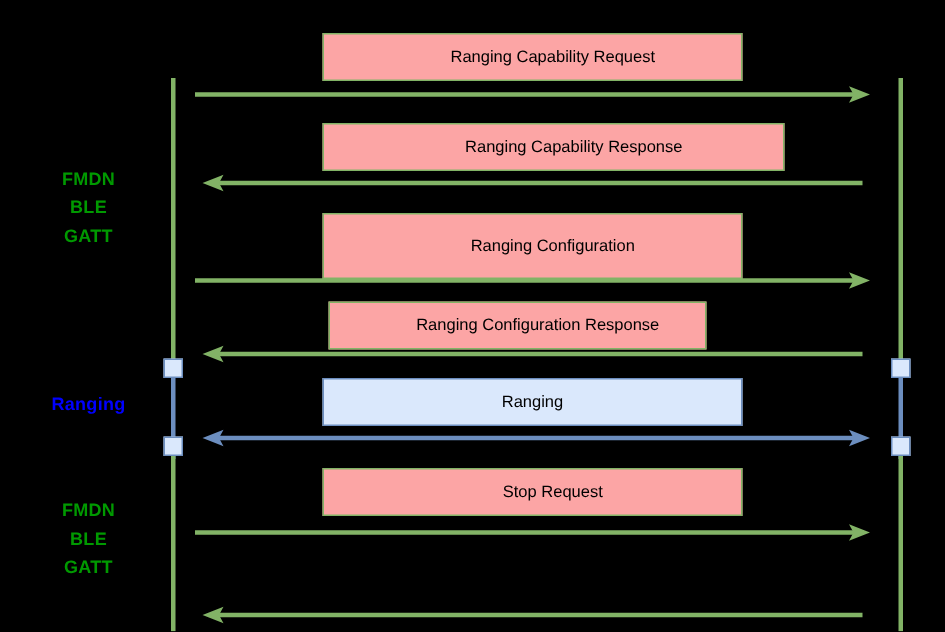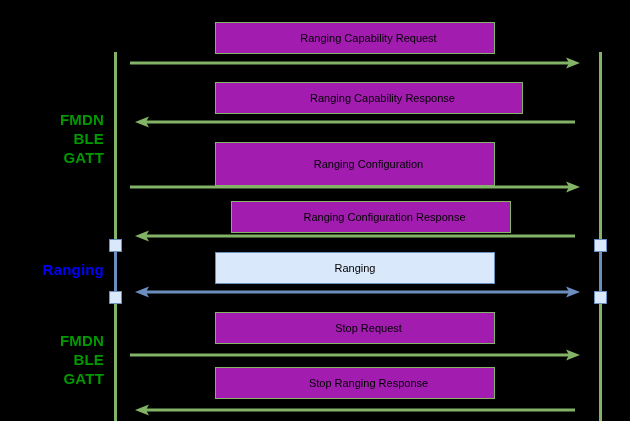--- a/index.html
+++ b/index.html
@@ -31,41 +31,41 @@
     position: absolute;
     width: 13px;
     height: 13px;
     background: #dae8fc;
     border: 1px solid #6c8ebf;
     box-sizing: border-box;
   }
   
   .phase-label {
     position: absolute;
-    text-align: right;
-    font-size: 15px;
+    text-align: center;
+    font-size: 12px;
     font-weight: bold;
     line-height: 19px;
     letter-spacing: 0.2px;
   }
   .phase-label.green { color: #009900; }
   .phase-label.blue  { color: #0000ff; }
   
   .msg-box {
     position: absolute;
     box-sizing: border-box;
     display: flex;
     align-items: center;
     justify-content: center;
     font-size: 11px;
     color: #000000;
     text-align: center;
   }
   .msg-box.green {
-    background: #a21caf;
+    background: #fca5a5;
     border: 1px solid #82b366;
     padding-left: 27px;
   }
   .msg-box.blue {
     background: #dae8fc;
     border: 1px solid #6c8ebf;
   }
   
   .arrow {
     position: absolute;
@@ -130,21 +130,21 @@
   <div class="msg-box green" style="left:215px; top:142px; width:280px; height:44px;">
     <span>Ranging Configuration</span>
   </div>
   <div class="arrow" style="left:130px; top:180px; width:450px;">
     <svg width="450" height="14" viewBox="0 0 450 14">
       <line x1="0" y1="7" x2="442" y2="7" stroke="#82b366" stroke-width="3"></line>
       <polygon points="450,7 436,1.5 439,7 436,12.5" fill="#82b366"></polygon>
     </svg>
   </div>
 
-  <div class="msg-box green" style="left:231px; top:201px; width:280px; height:32px;">
+  <div class="msg-box green" style="left:219px; top:201px; width:252px; height:32px;">
     <span>Ranging Configuration Response</span>
   </div>
   <div class="arrow" style="left:135px; top:229px; width:440px;">
     <svg width="440" height="14" viewBox="0 0 440 14">
       <line x1="8" y1="7" x2="440" y2="7" stroke="#82b366" stroke-width="3"></line>
       <polygon points="0,7 14,1.5 11,7 14,12.5" fill="#82b366"></polygon>
     </svg>
   </div>
 
   <div class="msg-box blue" style="left:215px; top:252px; width:280px; height:32px;">
@@ -161,23 +161,20 @@
   <div class="msg-box green" style="left:215px; top:312px; width:280px; height:32px;">
     <span>Stop Request</span>
   </div>
   <div class="arrow" style="left:130px; top:348px; width:450px;">
     <svg width="450" height="14" viewBox="0 0 450 14">
       <line x1="0" y1="7" x2="442" y2="7" stroke="#82b366" stroke-width="3"></line>
       <polygon points="450,7 436,1.5 439,7 436,12.5" fill="#82b366"></polygon>
     </svg>
   </div>
 
-  <div class="msg-box green" style="left:215px; top:367px; width:280px; height:32px;">
-    <span>Stop Ranging Response</span>
-  </div>
   <div class="arrow" style="left:135px; top:403px; width:440px;">
     <svg width="440" height="14" viewBox="0 0 440 14">
       <line x1="8" y1="7" x2="440" y2="7" stroke="#82b366" stroke-width="3"></line>
       <polygon points="0,7 14,1.5 11,7 14,12.5" fill="#82b366"></polygon>
     </svg>
   </div>
 
 </div>
 
 </body></html>

